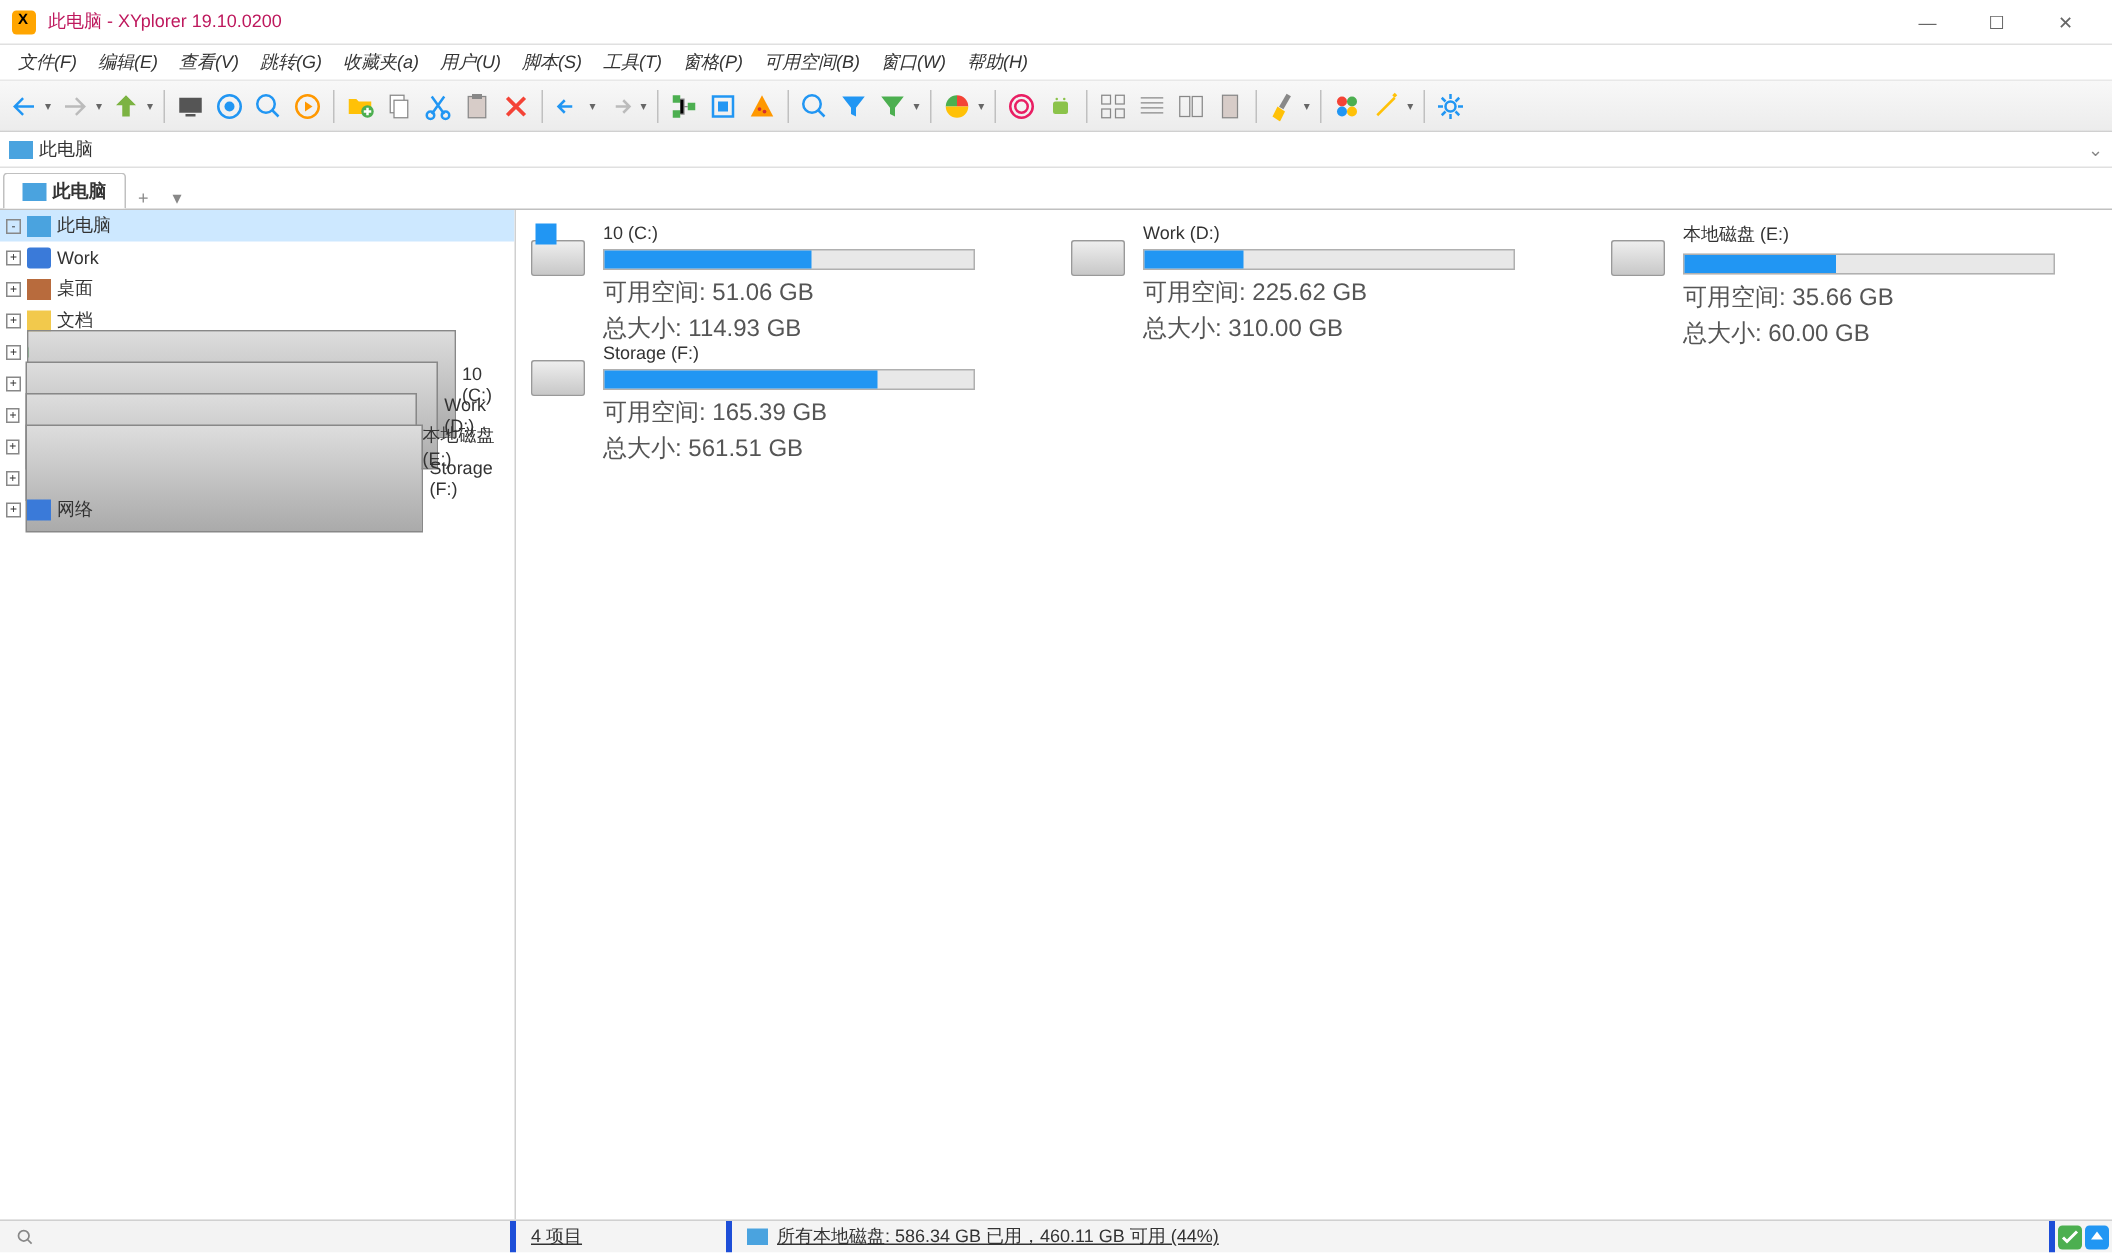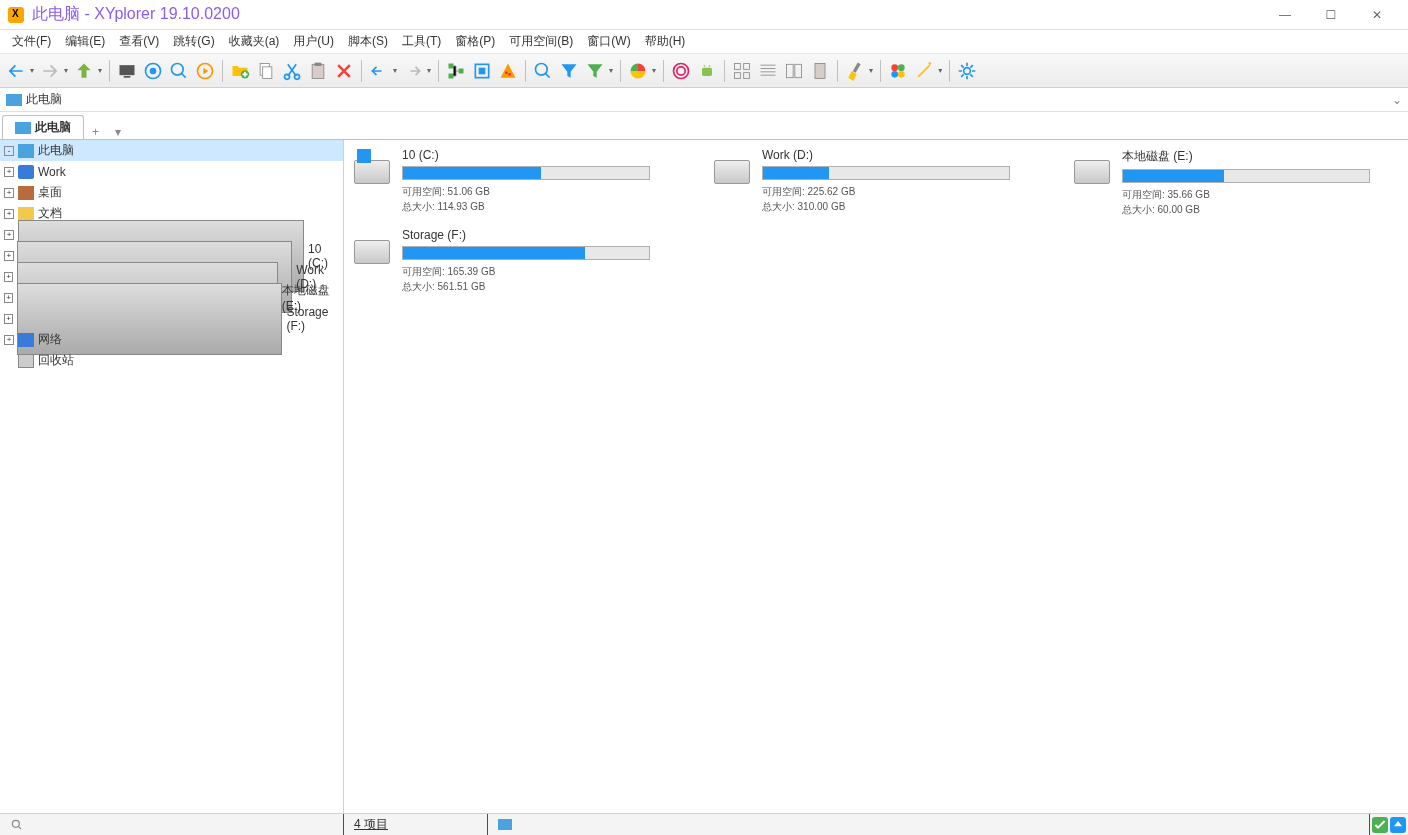--- a/index.html
+++ b/index.html
@@ -1,23 +1,23 @@
 <!DOCTYPE html>
 <html><head>
 <meta charset="utf-8">
 <style>
 * { box-sizing: border-box; margin: 0; padding: 0; font-family: "Microsoft YaHei", sans-serif; }
 body { width: 1408px; height: 835px; background: #fff; overflow: hidden; font-size: 12px; color: #333; display: flex; flex-direction: column; }
 .titlebar { height: 30px; background: #fff; display: flex; align-items: center; padding: 0 8px; border-bottom: 1px solid #e0e0e0; }
 .titlebar .icon { width: 16px; height: 16px; background: #FFA500; border-radius: 3px; margin-right: 8px; position: relative; }
 .titlebar .icon::after { content: "X"; color: #000; font-weight: bold; font-size: 10px; position: absolute; left: 4px; top: 1px; }
-.titlebar-title { color: #8b5cf6; font-size: 16px; }
+.titlebar-title { color: #be185d; font-size: 12px; }
 .win-controls { margin-left: auto; display: flex; }
 .win-btn { width: 46px; height: 28px; display: flex; align-items: center; justify-content: center; color: #666; cursor: pointer; }
-.menubar { height: 24px; display: flex; align-items: center; padding: 0 6px; gap: 2px; border-bottom: 1px solid #e8e8e8; }
+.menubar { height: 24px; display: flex; align-items: center; padding: 0 6px; gap: 2px; border-bottom: 1px solid #e8e8e8; font-style: italic; }
 .menu-item { padding: 2px 6px; cursor: pointer; color: #333; font-size: 12px; }
 .toolbar { height: 34px; background: linear-gradient(#f8f8f8, #ececec); border-bottom: 1px solid #d0d0d0; display: flex; align-items: center; padding: 0 4px; gap: 2px; }
 .tbtn { width: 24px; height: 24px; display: flex; align-items: center; justify-content: center; cursor: pointer; position: relative; }
 .tsep { width: 1px; height: 22px; background: #c0c0c0; margin: 0 3px; }
 .dd { font-size: 8px; color: #666; margin-left: -2px; cursor: pointer; padding: 0 2px; }
 .addrbar { height: 24px; border-bottom: 1px solid #e0e0e0; display: flex; align-items: center; padding: 0 6px; }
 .addr-icon { width: 16px; height: 12px; background: #4aa3df; margin-right: 4px; }
 .tabbar { height: 28px; border-bottom: 1px solid #c0c0c0; display: flex; align-items: flex-end; padding-left: 2px; background: #fff; }
 .tab { height: 24px; padding: 0 12px; border: 1px solid #c0c0c0; border-bottom: none; background: #fff; display: flex; align-items: center; gap: 4px; cursor: pointer; border-radius: 3px 3px 0 0; }
 .tab .ticon { width: 16px; height: 12px; background: #4aa3df; }
@@ -41,23 +41,23 @@
 .tic.trash { background: #ccc; border: 1px solid #888; }
 .main { flex: 1; padding: 8px 6px; overflow: auto; display: flex; flex-wrap: wrap; gap: 8px 60px; align-content: flex-start; }
 .drive { width: 300px; height: 72px; display: flex; gap: 8px; cursor: pointer; }
 .drive .dicon { width: 44px; display: flex; align-items: flex-start; justify-content: center; padding-top: 12px; }
 .drive .dicon .dimg { width: 36px; height: 24px; background: linear-gradient(#eee, #c8c8c8); border: 1px solid #999; border-radius: 2px; position: relative; }
 .drive .dicon .dimg.win::before { content: ""; position: absolute; top: -12px; left: 2px; width: 14px; height: 14px; background: #2196F3; }
 .drive .dbody { flex: 1; }
 .dname { font-size: 12px; margin-bottom: 4px; }
 .dbar { width: 100%; height: 14px; border: 1px solid #b0b0b0; background: #e8e8e8; margin-bottom: 4px; }
 .dbar .fill { height: 100%; background: #2196F3; }
-.dinfo { font-size: 10px; color: #555; line-height: 1.5; }
+.dinfo { font-size: 16px; color: #555; line-height: 1.5; }
 .statusbar { height: 22px; border-top: 1px solid #d0d0d0; display: flex; align-items: center; font-size: 12px; background: #f4f4f4; }
-.scell { padding: 0 10px; border-right: 1px solid #1d4ed8; height: 100%; display: flex; align-items: center; text-decoration: underline; }
+.scell { padding: 0 10px; border-right: 4px solid #1d4ed8; height: 100%; display: flex; align-items: center; text-decoration: underline; }
 .scell.find { width: 344px; }
 .scell.items { width: 144px; }
 .scell.total { flex: 0 0 auto; width: 364px; }
 .scell.disk { flex: 1; }
 .sicons { display: flex; gap: 2px; padding: 0 2px; }
 .sq { width: 16px; height: 16px; border-radius: 3px; }
 svg { width: 20px; height: 20px; }
 </style>
 </head>
 <body>
@@ -357,25 +357,20 @@
       <div class="tree-item">
         <div class="exp">+</div>
         <div class="tic drive"></div>
         <span>Storage (F:)</span>
       </div>
       <div class="tree-item">
         <div class="exp">+</div>
         <div class="tic net"></div>
         <span>网络</span>
       </div>
-      <div class="tree-item">
-        <div class="exp blank"> </div>
-        <div class="tic trash"></div>
-        <span>回收站</span>
-      </div>
     </div>
   <div class="main" id="drives">
       <div class="drive">
         <div class="dicon">
           <div class="dimg win"></div>
         </div>
   <div class="dbody">
     <div class="dname">10 (C:)</div>
     <div class="dbar">
             <div class="fill" style="width:56%"></div>
@@ -429,20 +424,21 @@
 <div class="statusbar">
   <div class="scell find">
       <svg viewBox="0 0 24 24" style="width:14px;height:14px">
         <circle cx="10" cy="10" r="6" fill="none" stroke="#888" stroke-width="2"></circle>
         <path stroke="#888" stroke-width="2" d="M14 14l5 5"></path>
       </svg>
     </div>
   <div class="scell items">4 项目</div>
   <div class="scell disk">
     <div style="width:14px;height:11px;background:#4aa3df;margin-right:6px"></div>
+    <span>所有本地磁盘: 586.34 GB 已用，460.11 GB 可用 (44%)</span>
   </div>
   <div class="sicons">
     <div class="sq" style="background:#4CAF50">
       <svg viewBox="0 0 24 24" style="width:16px;height:16px">
           <path stroke="#fff" stroke-width="3" fill="none" d="M5 12l4 4 10-10"></path>
         </svg>
     </div>
     <div class="sq" style="background:#2196F3">
       <svg viewBox="0 0 24 24" style="width:16px;height:16px">
           <path fill="#fff" d="M12 6l6 8H6z"></path>

